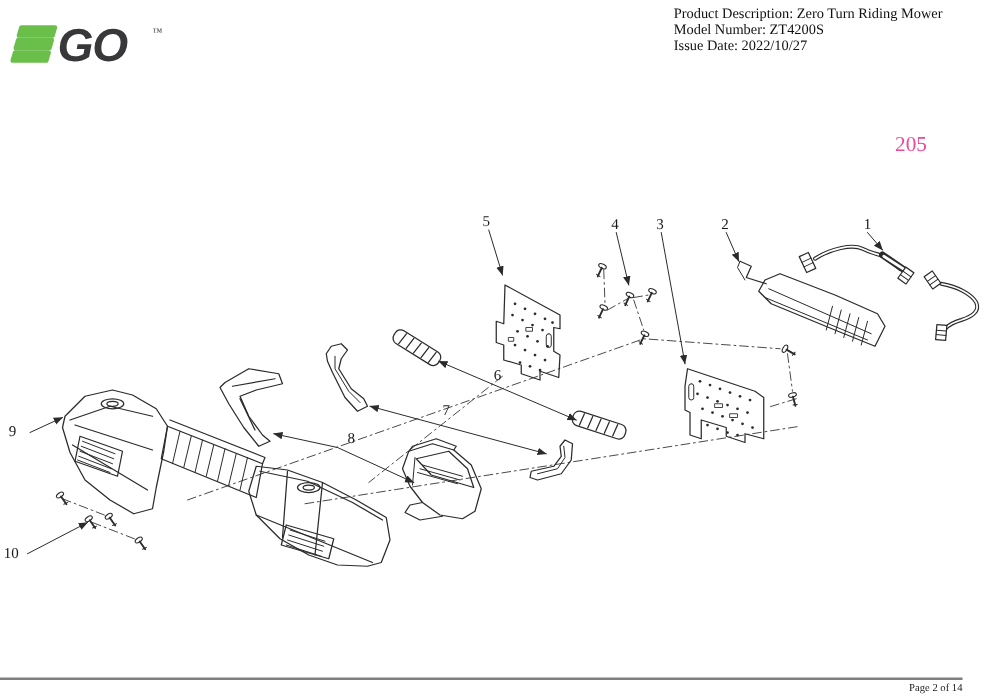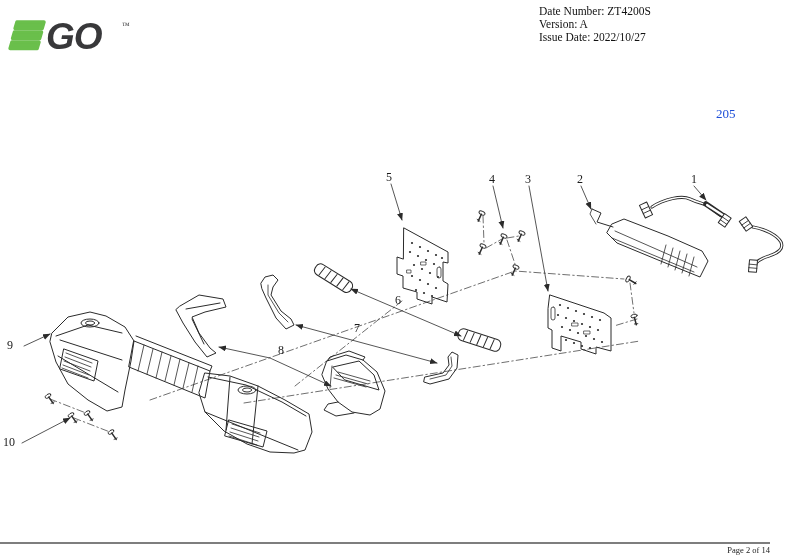--- a/index.html
+++ b/index.html
@@ -6,21 +6,21 @@
   body{
     width:800px;height:557px;position:relative;background:#ffffff;
     font-family:"Liberation Serif", serif;color:#1a1a1a;overflow:hidden;
   }
   .logo-wrap{position:absolute;left:8px;top:13px;width:150px;height:48px;}
   .info-block{
     position:absolute;left:539px;top:5px;width:255px;
     font-size:11.5px;line-height:13px;color:#111;
   }
   .diagram-number{
-    position:absolute;left:716px;top:106px;font-size:13px;color:#1d4ed8;
+    position:absolute;left:716px;top:106px;font-size:17px;color:#ec4899;
   }
   .diagram-stage{position:absolute;left:0;top:0;width:800px;height:557px;}
   .footer-rule{
     position:absolute;left:0;top:542px;width:770px;height:2px;background:#7e7e7e;
   }
   .footer-page{
     position:absolute;left:690px;top:545px;width:80px;text-align:right;
     font-size:8.5px;color:#222;
   }
   svg text.callout{
@@ -39,22 +39,22 @@
       <path d="M9,9 h27 l-1.9,6.5 h-27 Z"></path>
       <path d="M6.5,19 h27 l-1.9,6.5 h-27 Z"></path>
       <path d="M4,29 h27 l-1.9,6.5 h-27 Z"></path>
     </g>
     <text class="go-text" x="38" y="36" font-size="37" letter-spacing="-1" fill="#38383a">GO</text>
     <text x="114" y="15" font-size="8" fill="#38383a">™</text>
   </svg>
 </div>
 
 <div class="info-block">
-  <div>Date Number: ZT4200S</div>
-  <div>Version: A</div>
+  <div>Product Description: Zero Turn Riding Mower</div>
+  <div>Model Number: ZT4200S</div>
   <div>Issue Date: 2022/10/27</div>
 </div>
 
 <div class="diagram-number">205</div>
 
 <div class="diagram-stage">
 <svg width="800" height="557" viewBox="0 0 800 557" fill="none" stroke="#2b2b2b" stroke-width="1" stroke-linejoin="round" stroke-linecap="round">
   <defs>
     <marker id="arw" markerWidth="9" markerHeight="8" refX="7" refY="3" orient="auto-start-reverse" markerUnits="userSpaceOnUse">
       <path d="M0,0 L7.5,3 L0,6 Z" fill="#2b2b2b" stroke="none"></path>

